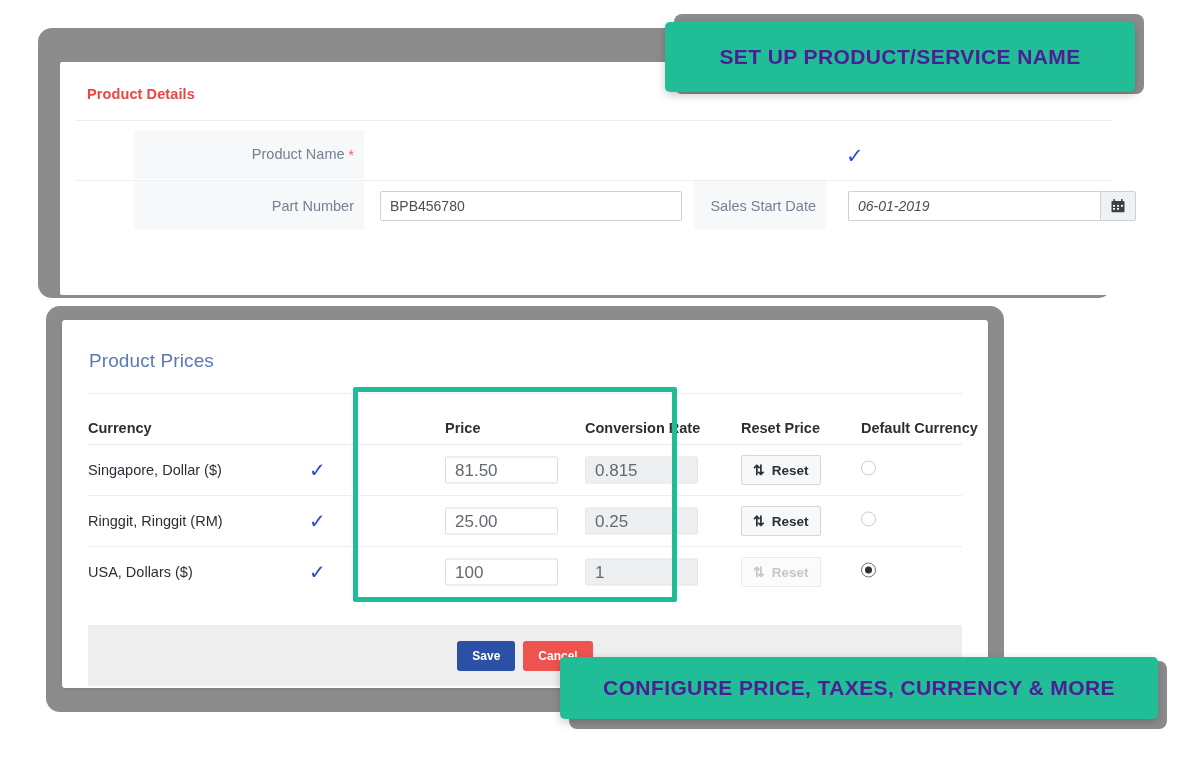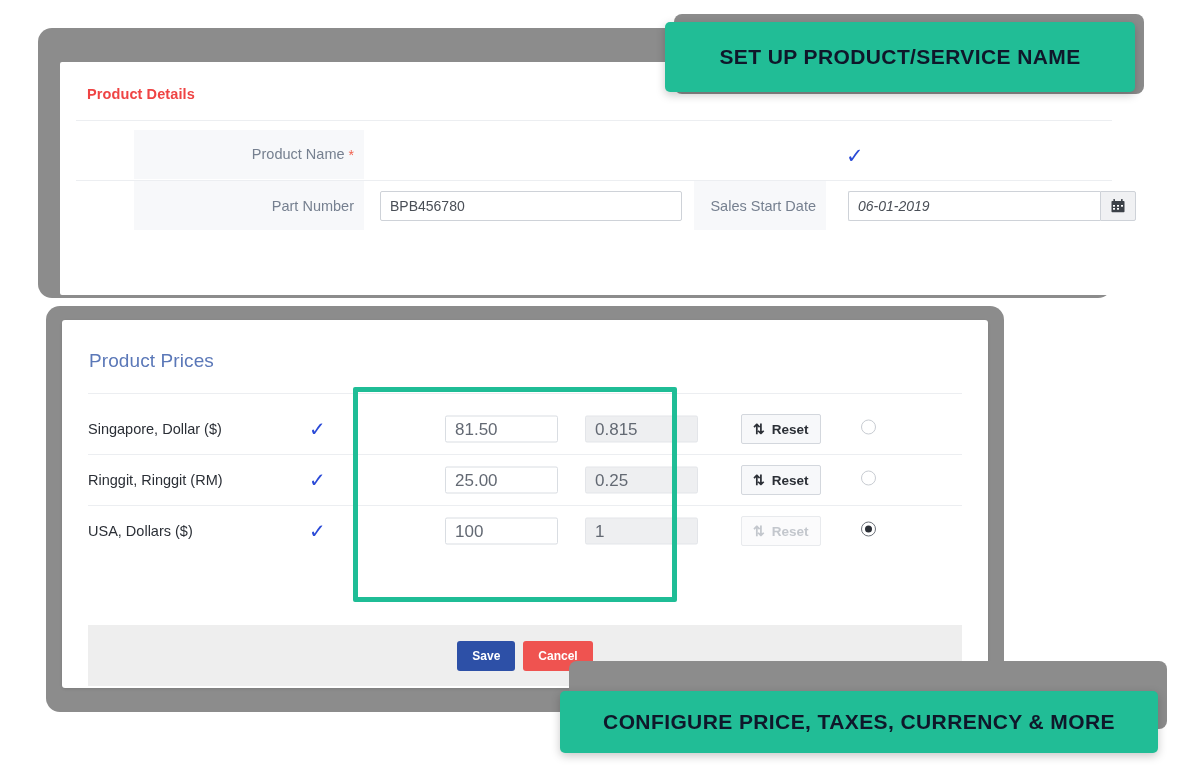--- a/index.html
+++ b/index.html
@@ -316,31 +316,31 @@
     cursor: pointer;
   }
   #save-btn   { background: #2d50a7; }
   #cancel-btn { background: #ef5350; }
 
   
   .callout {
     position: absolute;
     background: #21bd96;
     border-radius: 5px;
-    color: #0f172a;
+    color: #4c1d95;
     font-size: 21px;
     font-weight: bold;
     letter-spacing: .4px;
     display: flex;
     align-items: center;
     justify-content: center;
     box-shadow: 0 3px 10px rgba(0,0,0,.22);
   }
   #callout-top    { left: 665px; top: 22px;  width: 470px; height: 70px; }
-  #callout-bottom { left: 560px; top: 657px; width: 598px; height: 62px; margin-top: 34px; }
+  #callout-bottom { left: 560px; top: 657px; width: 598px; height: 62px; }
 
   .callout-shade {
     position: absolute;
     background: #8c8c8c;
     border-radius: 8px;
   }
   #callout-top-shade    { left: 674px; top: 14px;  width: 470px; height: 80px; }
   #callout-bottom-shade { left: 569px; top: 661px; width: 598px; height: 68px; }
 </style>
 </head>
@@ -390,20 +390,27 @@
   </div>
 </div>
 
 <div class="card" id="card-prices">
 
   <div class="card-title" id="prices-title">Product Prices</div>
   <div class="title-rule" id="prices-rule"></div>
 
   <div id="prices-table">
 
+    <div class="thead-row">
+      <div class="th col-currency">Currency</div>
+      <div class="th col-price">Price</div>
+      <div class="th col-rate">Conversion Rate</div>
+      <div class="th col-reset">Reset Price</div>
+      <div class="th col-default">Default Currency</div>
+    </div>
 
     <div class="tbody-row">
       <div class="cell col-currency currency-name">Singapore, Dollar ($)</div>
       <div class="cell col-check row-check">✓</div>
       <div class="cell col-price">
         <input class="mini-input" type="text" value="81.50" style="">
       </div>
       <div class="cell col-rate">
         <input class="mini-input readonly" type="text" readonly="" value="0.815" style="">
       </div>

